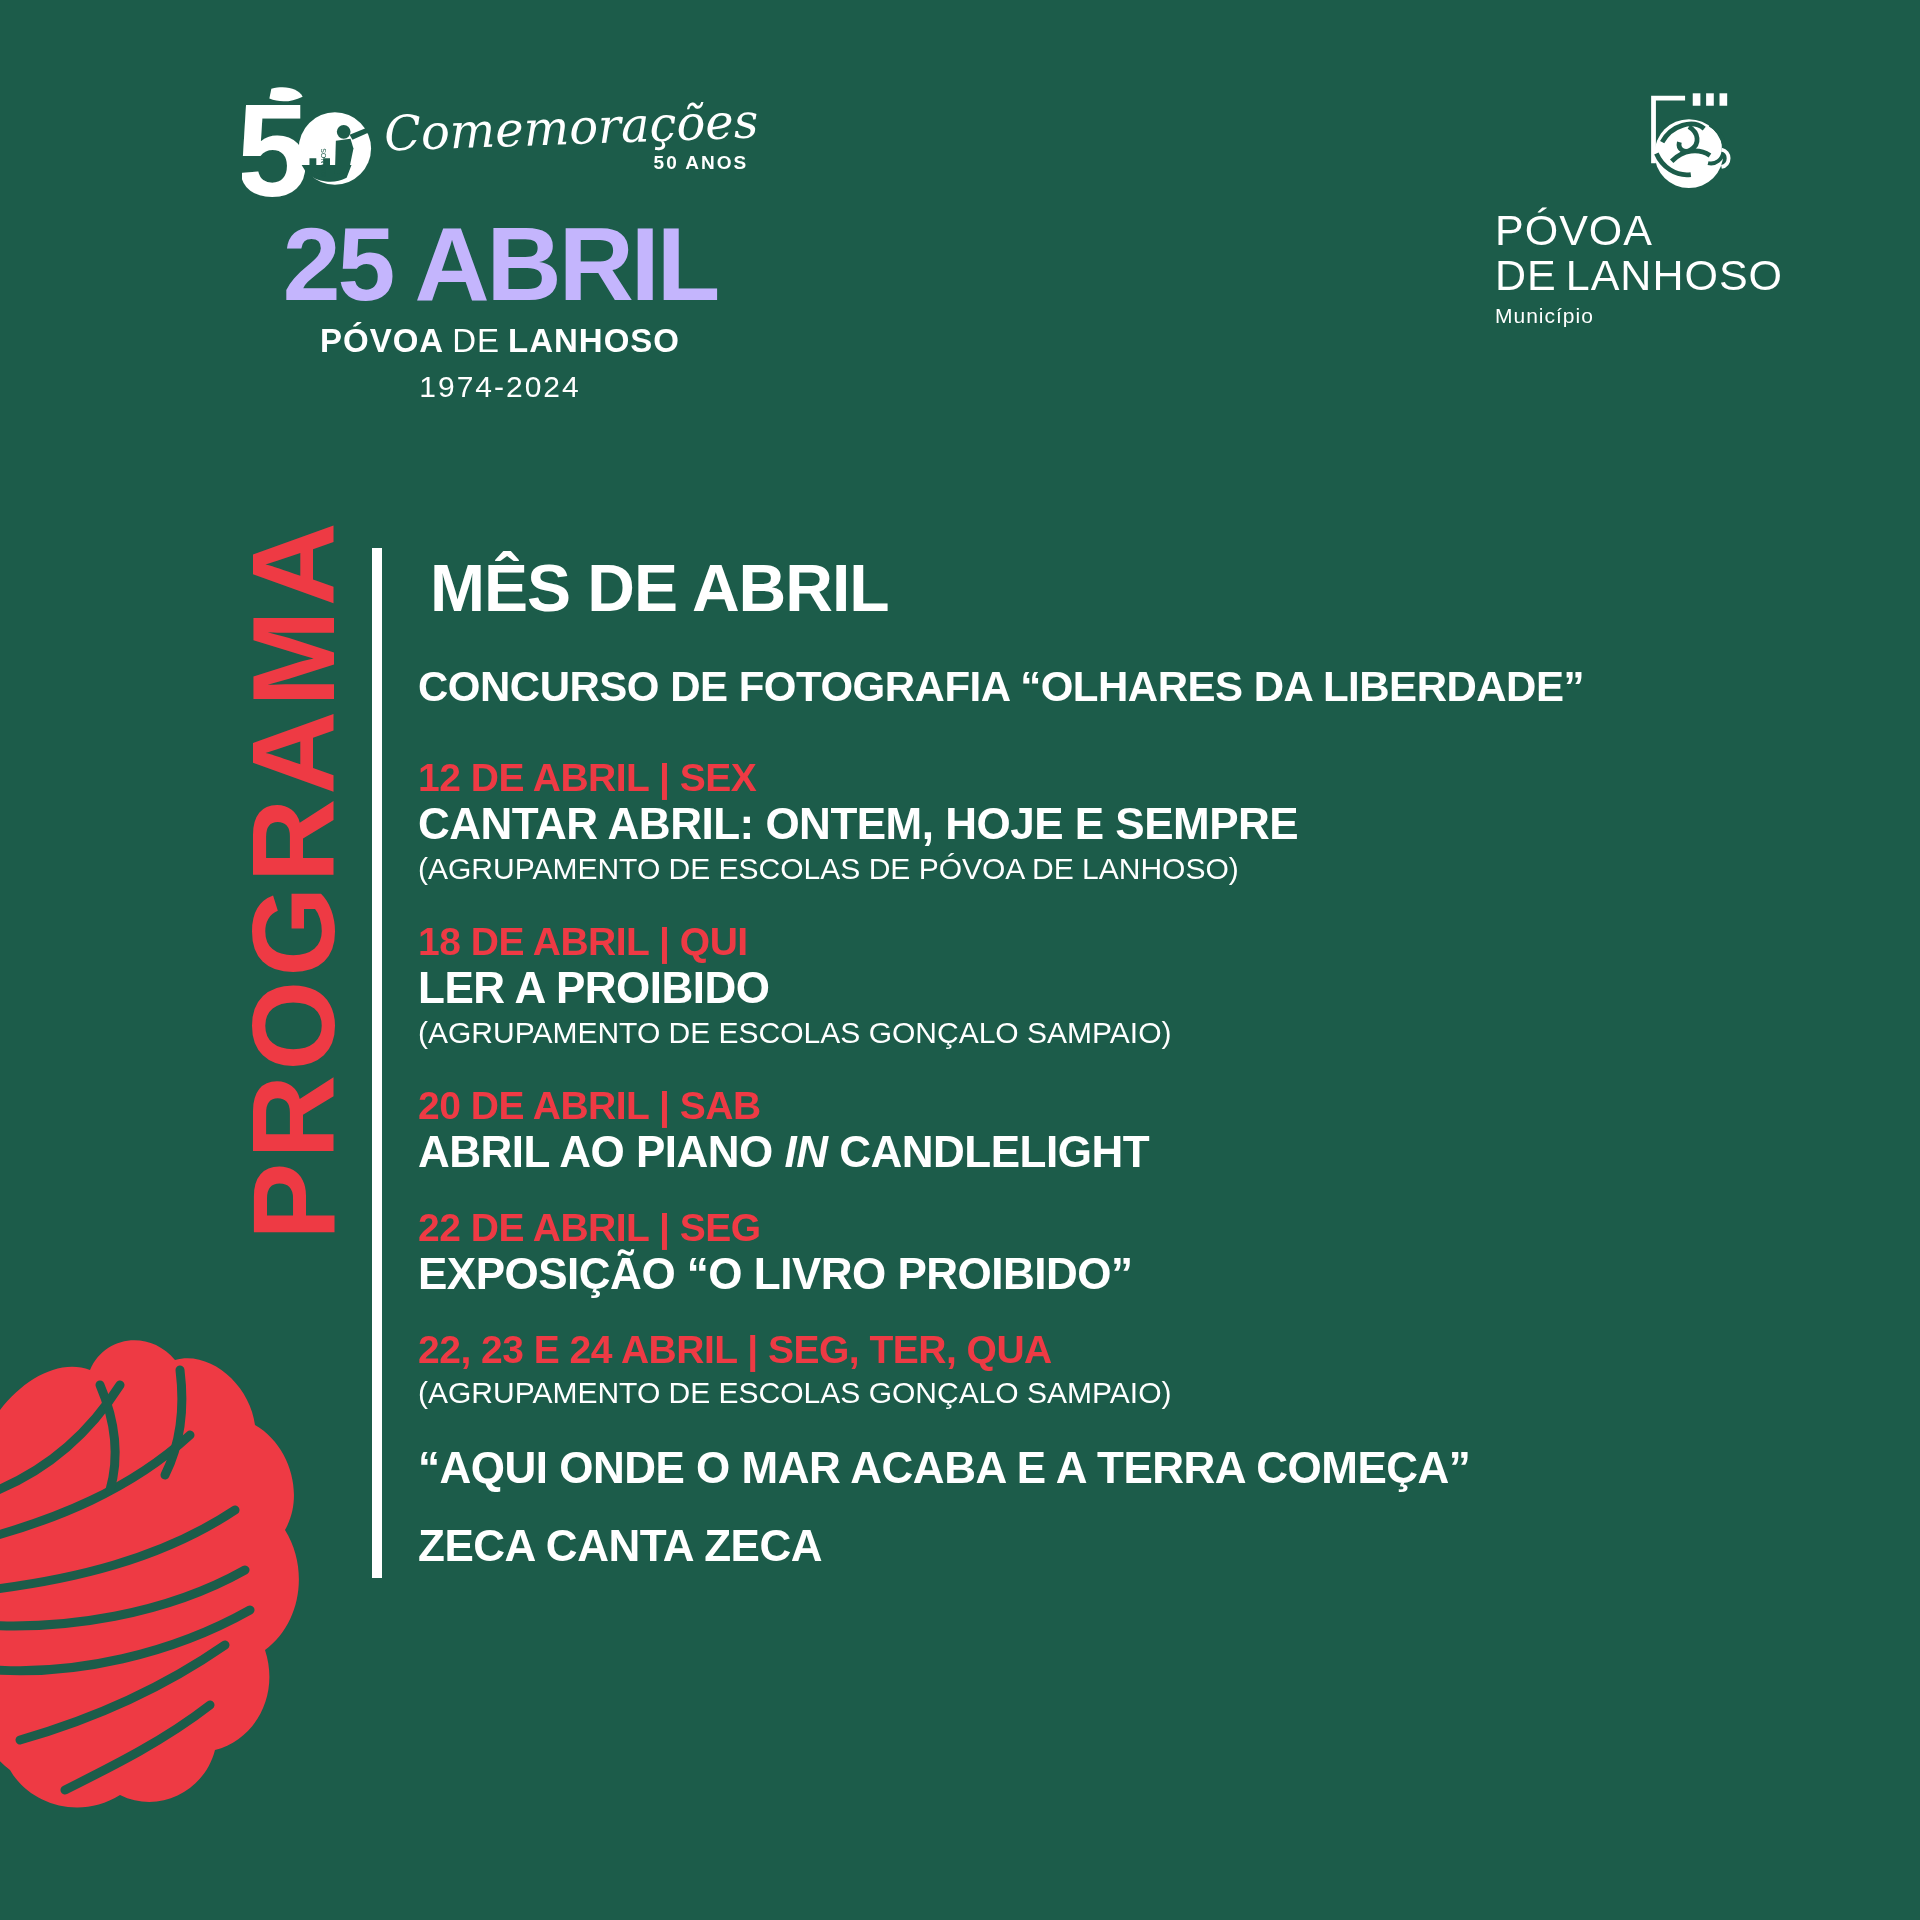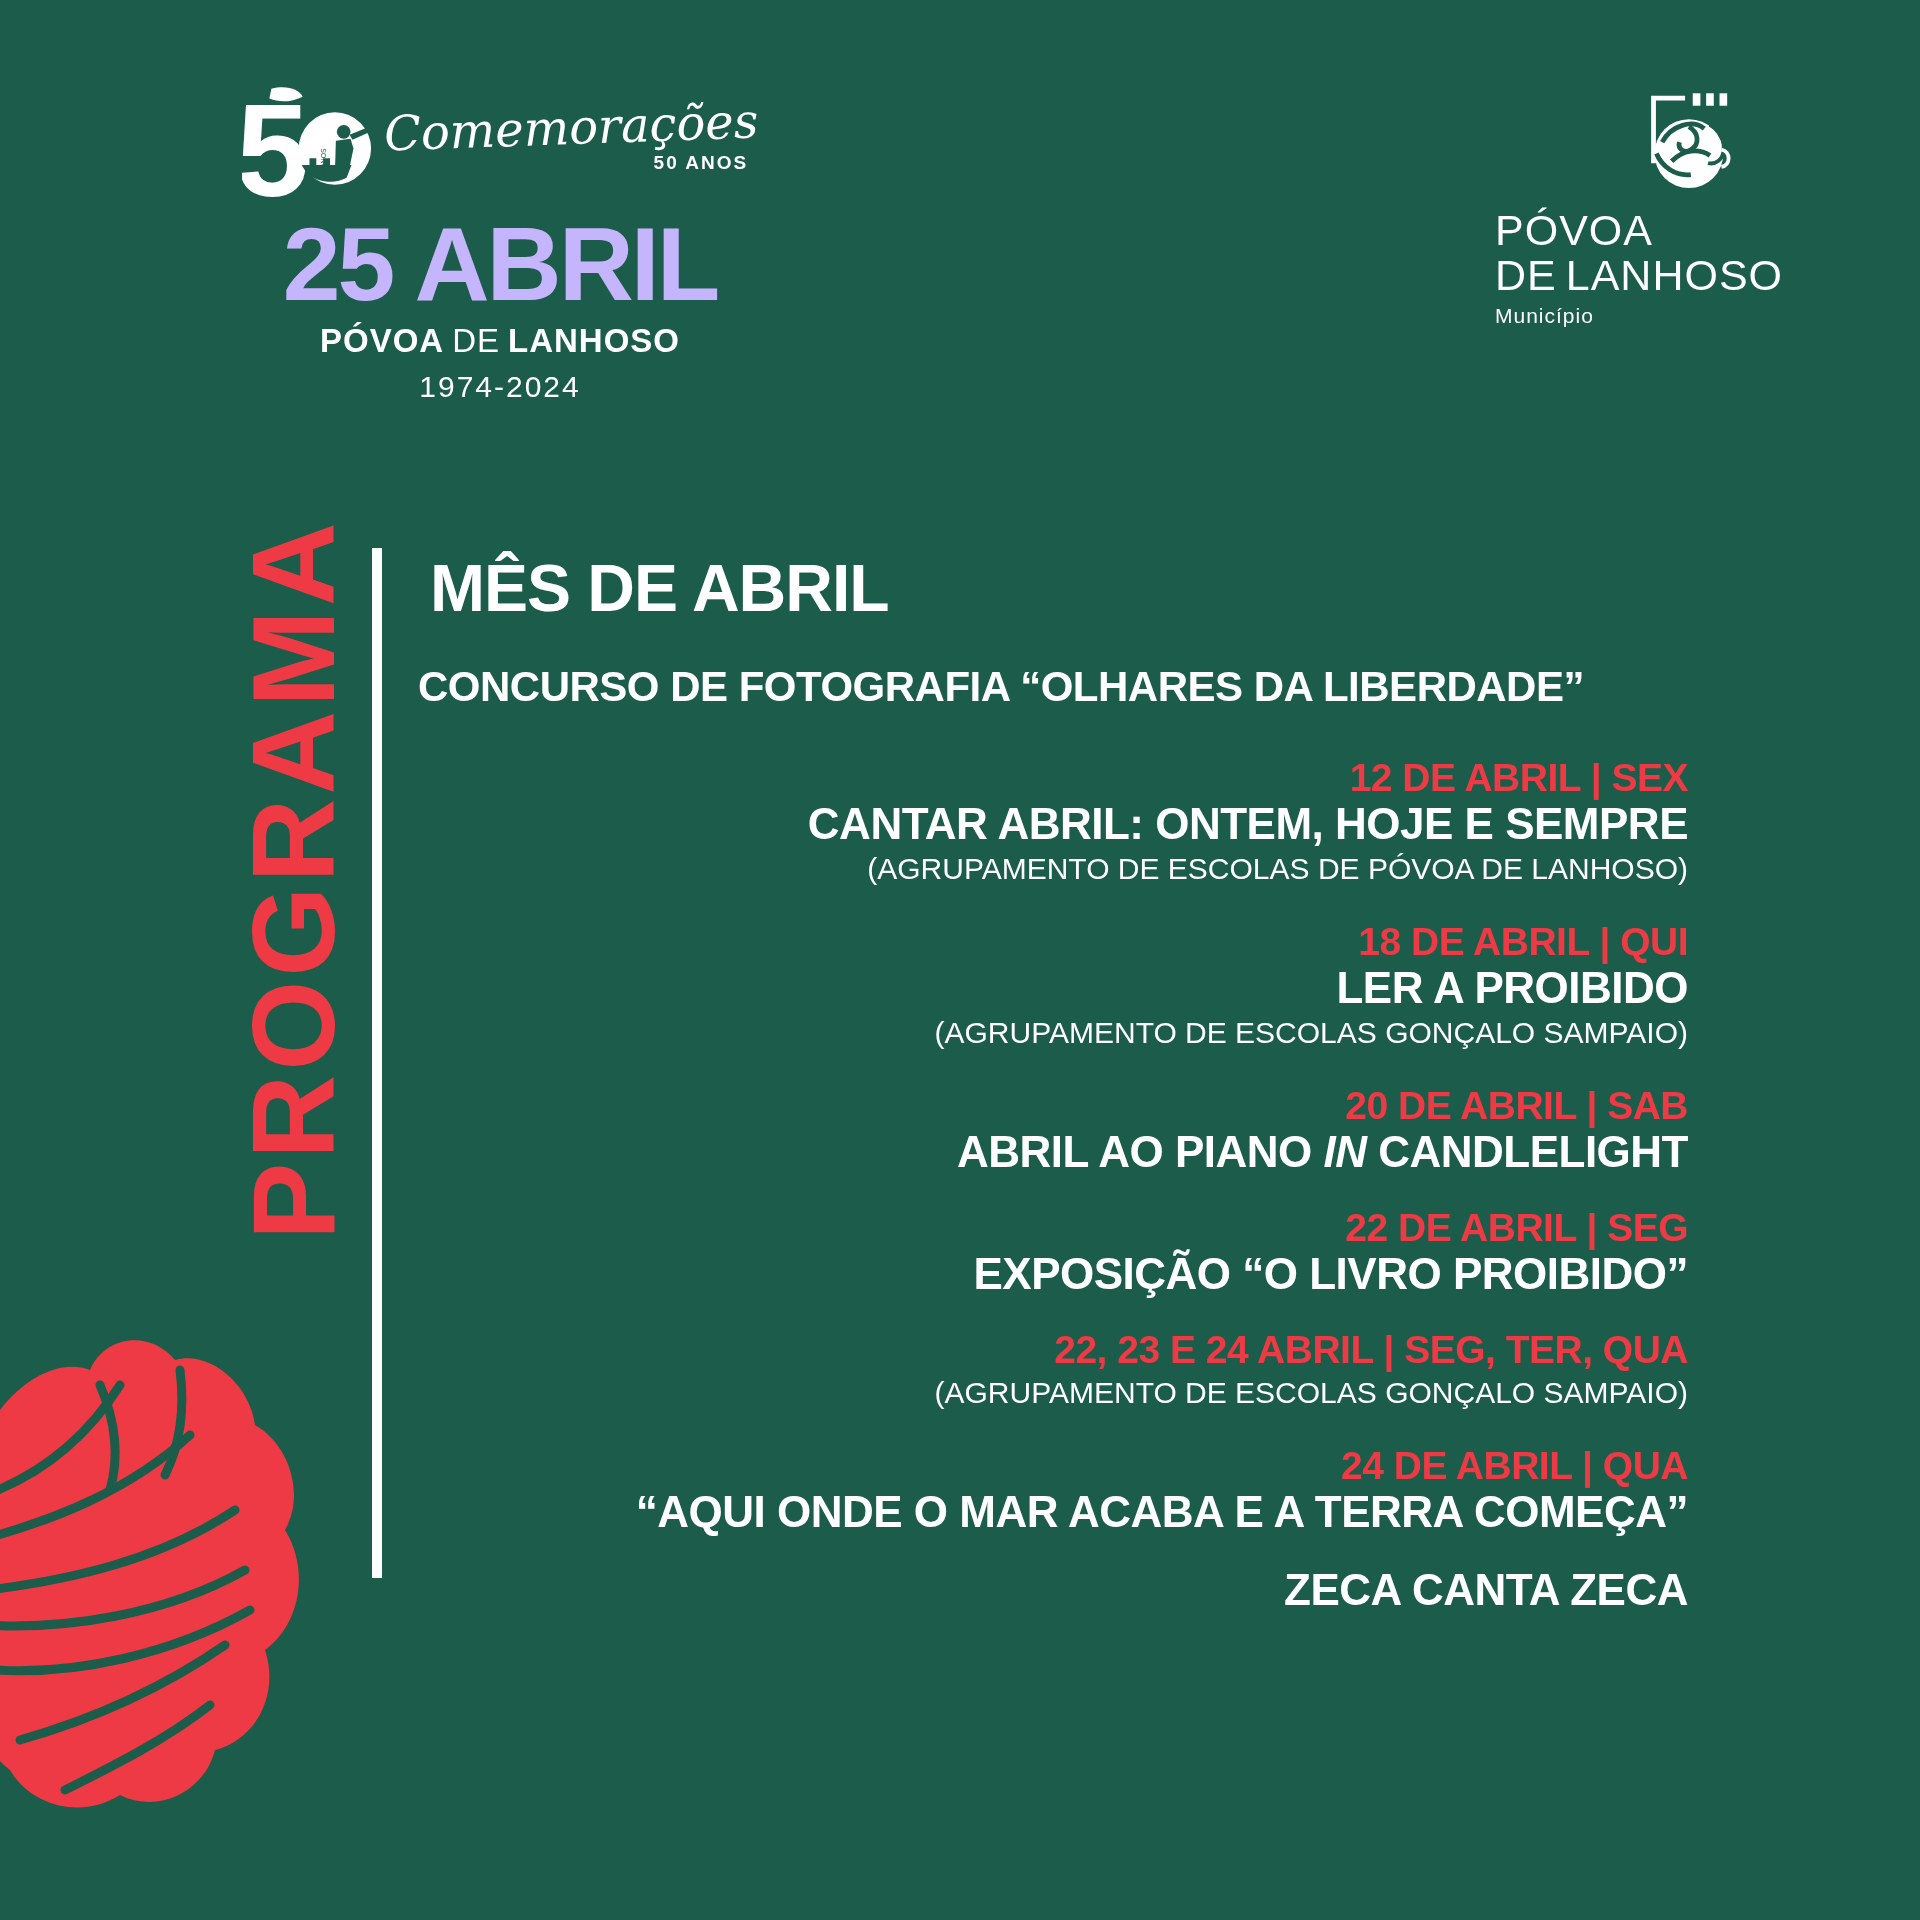--- a/index.html
+++ b/index.html
@@ -33,21 +33,21 @@
   .side-label{position:absolute;left:236px;top:550px;height:690px;
               writing-mode:vertical-rl;transform:rotate(180deg);
               font-size:116px;font-weight:800;letter-spacing:4px;line-height:1;
               color:#EE3A44;white-space:nowrap;}
   .divider{position:absolute;left:372px;top:548px;width:10px;height:1030px;background:#FFFFFF;}
 
   
   .content{position:absolute;left:418px;top:540px;width:1270px;}
   .content h1{margin:12px;font-size:66px;line-height:72px;font-weight:800;letter-spacing:-1px;}
   .intro{margin-top:40px;font-size:42px;line-height:46px;font-weight:800;letter-spacing:-0.5px;}
-  .events{margin-top:46px;text-align:right;}
+  .events{margin-top:46px;}
   .event{margin-bottom:30px;}
   .date{font-size:39px;line-height:44px;font-weight:800;letter-spacing:-0.5px;color:#EE3A44;}
   .etitle{font-size:44px;line-height:48px;font-weight:800;letter-spacing:-0.5px;}
   .etitle .italic{font-style:italic;}
   .org{font-size:30px;line-height:42px;font-weight:400;}
   .date:empty,.org:empty{display:none;}
 
   
   .carnation{position:absolute;left:-20px;top:1325px;width:330px;height:500px;}
 </style>
@@ -128,21 +128,20 @@
         <div class="event">
       <div class="date">22 DE ABRIL | SEG</div>
       <div class="etitle"><span>EXPOSIÇÃO “O LIVRO PROIBIDO”</span></div>
 
     </div>
         <div class="event">
       <div class="date">22, 23 E 24 ABRIL | SEG, TER, QUA</div>
       <div class="org">(AGRUPAMENTO DE ESCOLAS GONÇALO SAMPAIO)</div>
     </div>
         <div class="event">
-      <div class="date">24 DE ABRIL | QUA</div>
       <div class="etitle"><span>“AQUI ONDE O MAR ACABA E A TERRA COMEÇA”</span></div>
 
     </div>
         <div class="event">
 
       <div class="etitle"><span>ZECA CANTA ZECA</span></div>
 
     </div>
       </div>
   </main>

